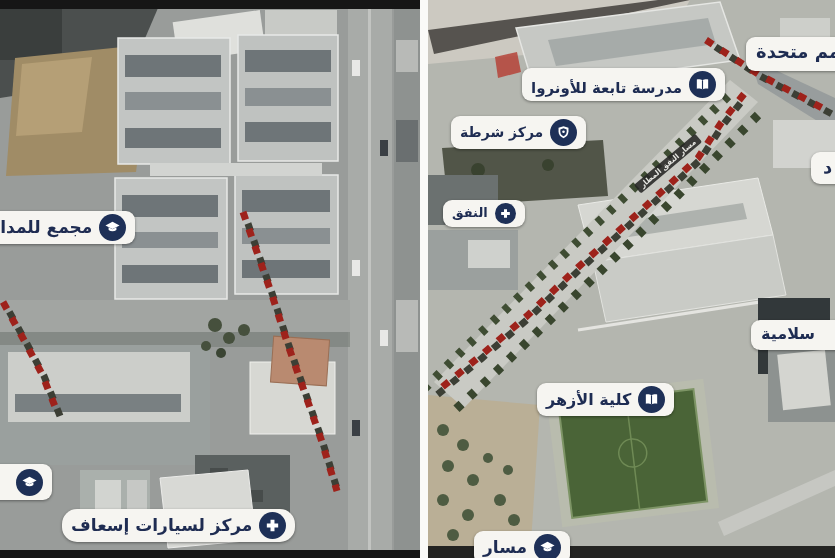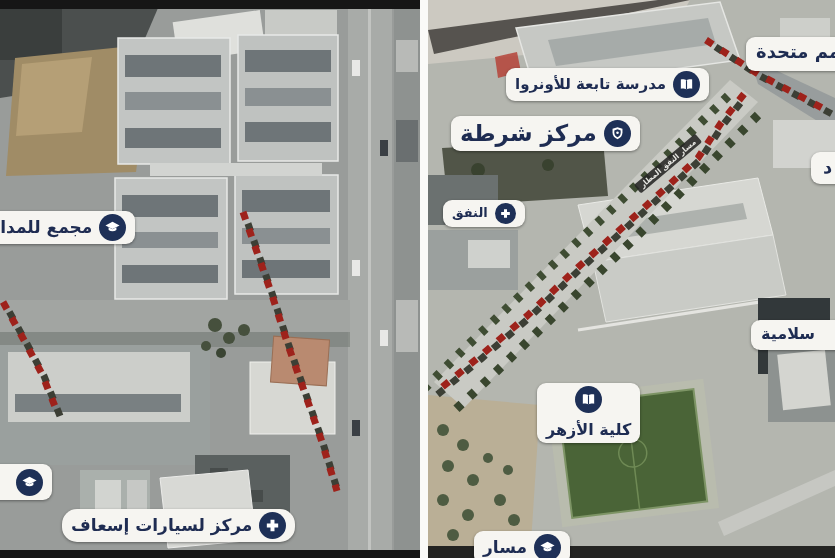--- a/index.html
+++ b/index.html
@@ -223,48 +223,48 @@
       <g fill="none" stroke-linecap="butt">
         <path d="M280 42 L332 76 404 114" stroke="#3c3f35" stroke-width="7" stroke-dasharray="8 10" stroke-dashoffset="-9"></path>
         <path d="M278 40 L330 74 402 112" stroke="#9e221b" stroke-width="7" stroke-dasharray="8 10"></path>
         <path d="M318 96 L295 125 272 160 244 186 197 229 149 272 101 318 53 359 9 395" stroke="#3c3f35" stroke-width="7" stroke-dasharray="8 10" stroke-dashoffset="-9"></path>
         <path d="M316 94 L293 123 270 158 242 184 195 227 147 270 99 316 51 357 7 393" stroke="#9e221b" stroke-width="7" stroke-dasharray="8 10"></path>
       </g>
     </svg>
 
     <div class="street-banner" style="left:200px;top:158px;">مسار النفق المطار</div>
 
-    <div class="pill" style="left:78px;top:68px;font-size:15px;">
+    <div class="pill" style="left:94px;top:68px;font-size:15px;align-items:flex-end;">
       <span class="circ">
           <svg viewBox="0 0 24 24">
             <path d="M12 6.2C10 4.8 6.8 4.4 4 4.9v13c2.8-.5 6-.1 8 1.3 2-1.4 5.2-1.8 8-1.3v-13c-2.8-.5-6-.1-8 1.3z" fill="#fff"></path>
             <path d="M12 6.2v13" stroke="#1e3057" stroke-width="1.6"></path>
           </svg>
         </span>
       <span class="txt">مدرسة تابعة للأونروا</span>
     </div>
-    <div class="pill" style="left:23px;top:116px;font-size:23px;">
+    <div class="pill" style="left:23px;top:116px;font-size:14px;">
       <span class="circ">
           <svg viewBox="0 0 24 24">
             <path d="M12 3 19 5.4v5.2c0 4.6-2.9 7.8-7 9.4-4.1-1.6-7-4.8-7-9.4V5.4Z" fill="#fff"></path>
             <path d="M12 6 16.5 7.6v3.4c0 3-1.9 5.1-4.5 6.2-2.6-1.1-4.5-3.2-4.5-6.2V7.6Z" fill="#1e3057"></path>
             <circle cx="12" cy="11" r="1.8" fill="#fff"></circle>
           </svg>
         </span>
       <span class="txt">مركز شرطة</span>
     </div>
     <div class="pill sm" style="left:15px;top:200px;font-size:13px;">
       <span class="circ">
           <svg viewBox="0 0 24 24">
             <path d="M9.2 4h5.6v5.2H20v5.6h-5.2V20H9.2v-5.2H4V9.2h5.2Z" fill="#fff"></path>
           </svg>
         </span>
       <span class="txt">النفق</span>
     </div>
-    <div class="pill" style="left:109px;top:383px;font-size:16px;flex-direction:column;">
+    <div class="pill" style="left:109px;top:383px;font-size:16px;">
       <span class="circ">
           <svg viewBox="0 0 24 24">
             <path d="M12 6.2C10 4.8 6.8 4.4 4 4.9v13c2.8-.5 6-.1 8 1.3 2-1.4 5.2-1.8 8-1.3v-13c-2.8-.5-6-.1-8 1.3z" fill="#fff"></path>
             <path d="M12 6.2v13" stroke="#1e3057" stroke-width="1.6"></path>
           </svg>
         </span>
       <span class="txt">كلية الأزهر</span>
     </div>
     <div class="pill" style="left:46px;top:531px;font-size:17px;">
       <span class="circ">

